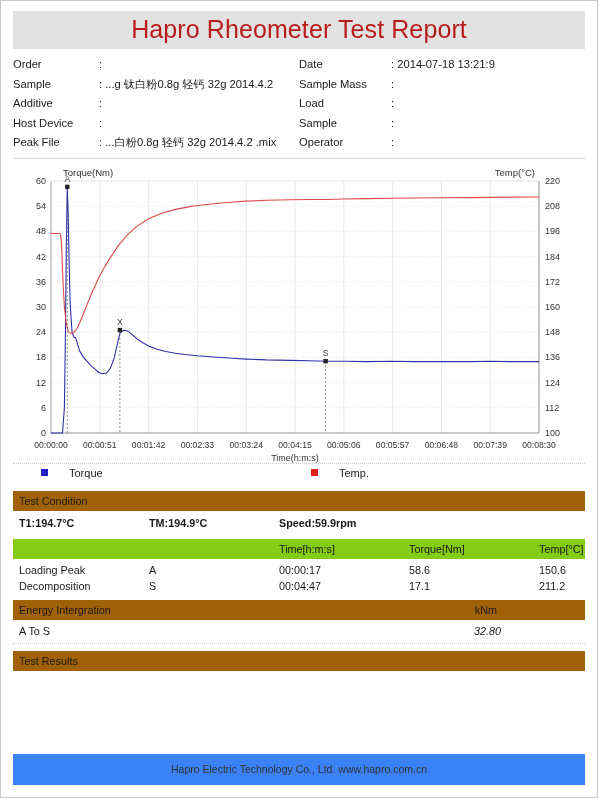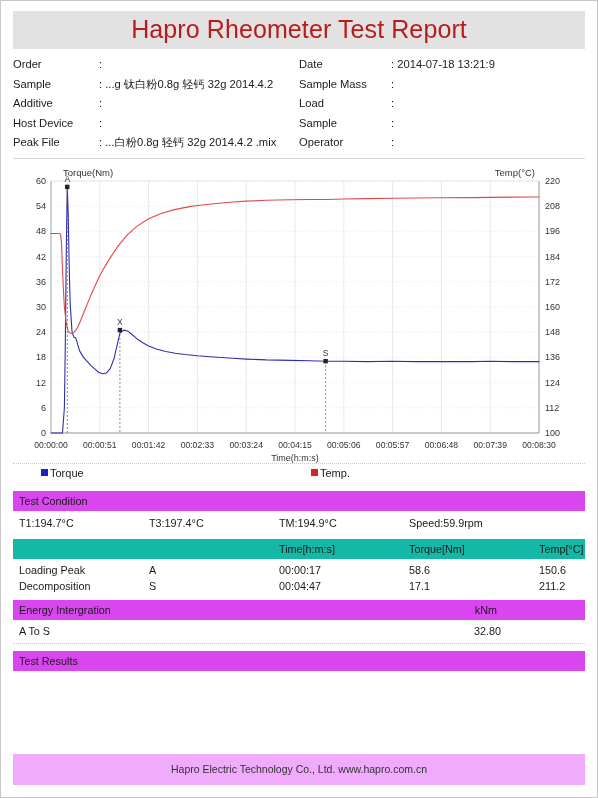--- a/index.html
+++ b/index.html
@@ -65,79 +65,80 @@
     height: 20px;
     border-top: 1px dotted #cccccc;
     margin-top: 0px;
   }
   .legend-item {
     position: absolute;
     top: 3px;
     font-size: 11px;
     display: flex;
     align-items: center;
-    gap: 2px;
+    gap: 21px;
   }
   .legend-item .sq {
     width: 7px;
     height: 7px;
     display: inline-block;
   }
   .lg-torque { left: 28px; }
   .lg-temp { left: 298px; }
   
   .sec {
     margin-top: 7px;
     font-size: 10.8px;
   }
   .sec-head {
-    background: #d946ef;
+    background: #a16207;
     padding: 3px 6px;
     line-height: 14px;
     display: flex;
     justify-content: space-between;
   }
   .sec-head .right { padding-right: 82px; }
   .cond-row {
     display: grid;
     grid-template-columns: 130px 130px 130px 130px 1fr;
     padding: 5px 6px 6px 6px;
     line-height: 15px;
+    font-weight: bold;
   }
   .colhead {
-    background: #14b8a6;
+    background: #84cc16;
     display: grid;
     grid-template-columns: 130px 130px 130px 130px 1fr;
     padding: 3px 6px;
     line-height: 14px;
   }
   .data-row {
     display: grid;
     grid-template-columns: 130px 130px 130px 130px 1fr;
     padding: 1px 6px;
     line-height: 14px;
   }
   .rows-block { padding-top: 3px; padding-bottom: 2px; }
   .kv-row {
     display: flex;
     justify-content: space-between;
     padding: 4px 6px 4px 6px;
     line-height: 15px;
     border-bottom: 1px dotted #d0d0d0;
     gap: 33px;
   }
-  .kv-row .v { padding-right: 78px; }
+  .kv-row .v { padding-right: 78px; font-style: italic; }
   .kv-row.res .v { padding-right: 58px; }
   
   .footer {
     position: absolute;
     left: 12px;
     right: 12px;
     bottom: 12px;
-    background: #f0abfc;
+    background: #3b82f6;
     text-align: center;
     font-size: 10.5px;
     line-height: 15px;
     padding: 8px 0;
     color: #333333;
   }
 </style>
 </head>
 <body>
 
@@ -264,21 +265,20 @@
     </div>
   </div>
 
   <div class="sec">
     <div class="sec-head">
       <span>Test Condition</span>
       <span class="right"></span>
     </div>
     <div class="cond-row">
       <span>T1:194.7°C</span>
-      <span>T3:197.4°C</span>
       <span>TM:194.9°C</span>
       <span>Speed:59.9rpm</span>
     </div>
   </div>
 
   <div class="sec" style="margin-top:2px;">
     <div class="colhead">
       <span></span>
       <span></span>
       <span>Time[h:m:s]</span>

